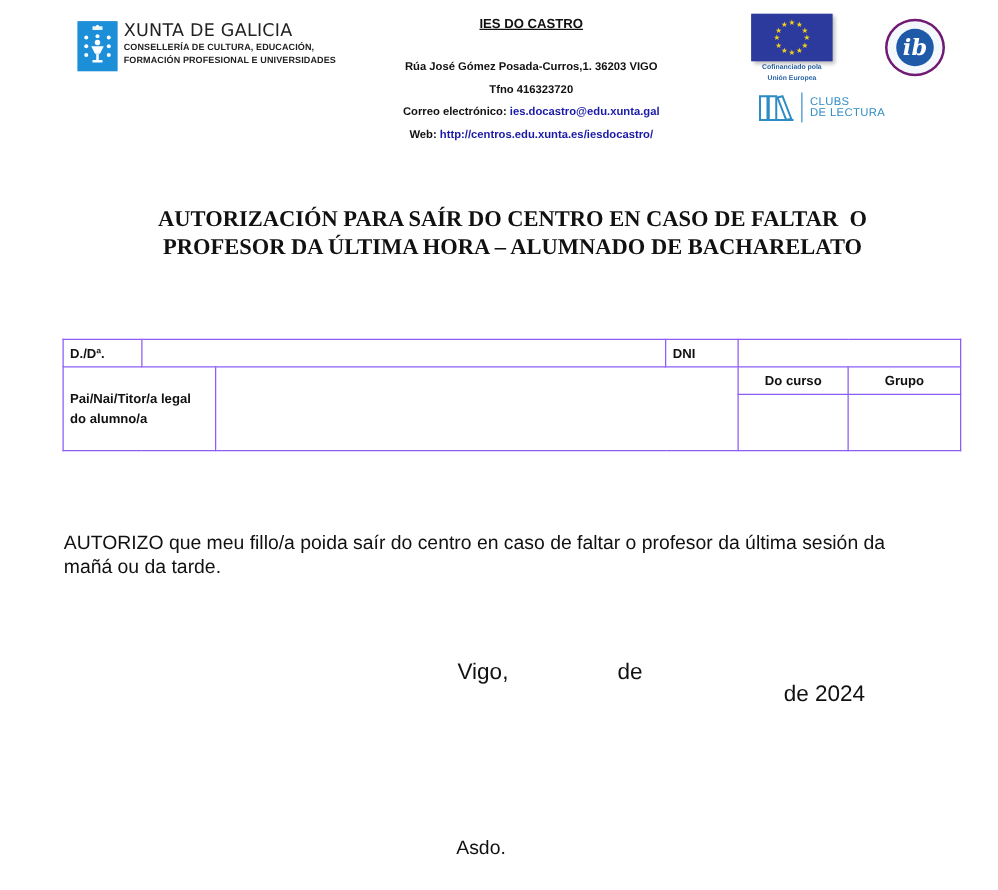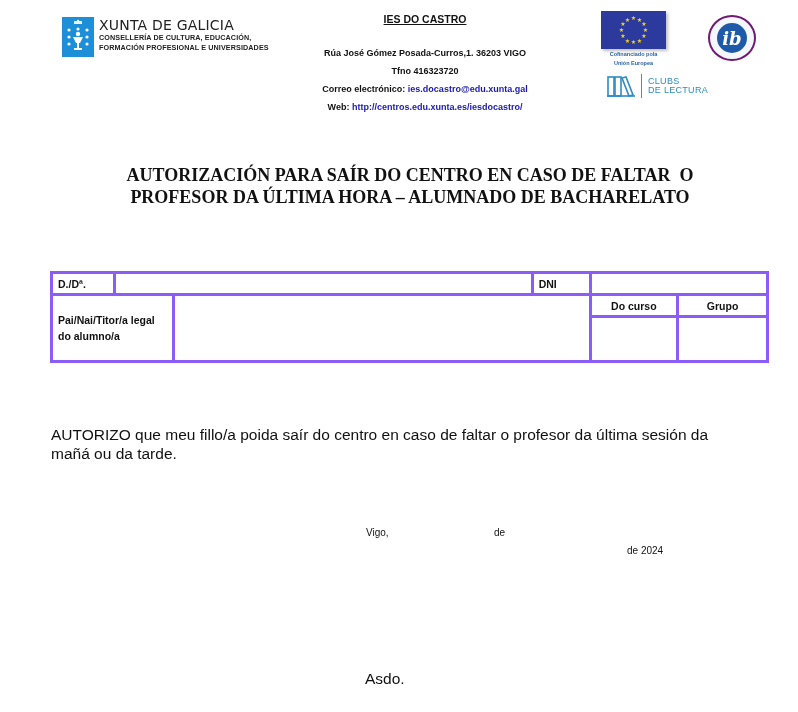--- a/index.html
+++ b/index.html
@@ -31,26 +31,26 @@
     .clubs { position: absolute; left: 607px; top: 74px; display: flex; align-items: center; }
     .clubs-icon { width: 28px; height: 22px; }
     .clubs-sep { width: 1px; height: 24px; background: #3b93c9; margin: 0 6px 0 6px; }
     .clubs-text { color: #2d8cc4; font-size: 9px; line-height: 9.5px; letter-spacing: 0.3px; }
 
     
     .doc-title { position: absolute; left: 60px; top: 164px; width: 700px; text-align: center; font-family: "Liberation Serif", serif; font-weight: bold; font-size: 18px; line-height: 22px; color: #111; }
 
     
     .form-table { position: absolute; left: 50px; top: 271px; width: 719px; border-collapse: collapse; font-size: 10.5px; font-weight: bold; }
-    .form-table td { border: 3px solid #8b5cf6; vertical-align: middle; padding: 0 5px; }
+    .form-table td { border: 1px solid #8b5cf6; vertical-align: middle; padding: 0 5px; }
 
     
     .body-text { position: absolute; left: 51px; top: 425px; width: 700px; font-size: 15.5px; line-height: 19px; color: #111; }
 
-    .date-line { position: absolute; top: 527px; font-size: 10px; color: #111; }
+    .date-line { position: absolute; top: 527px; font-size: 18px; color: #111; }
     .sign { position: absolute; left: 365px; top: 670px; font-size: 15.5px; color: #111; }
   </style>
 </head>
 <body>
 
 <div class="page">
 
   <div class="xunta">
     <div class="xunta-mark">
       <svg width="32" height="40" viewBox="0 0 32 40">

